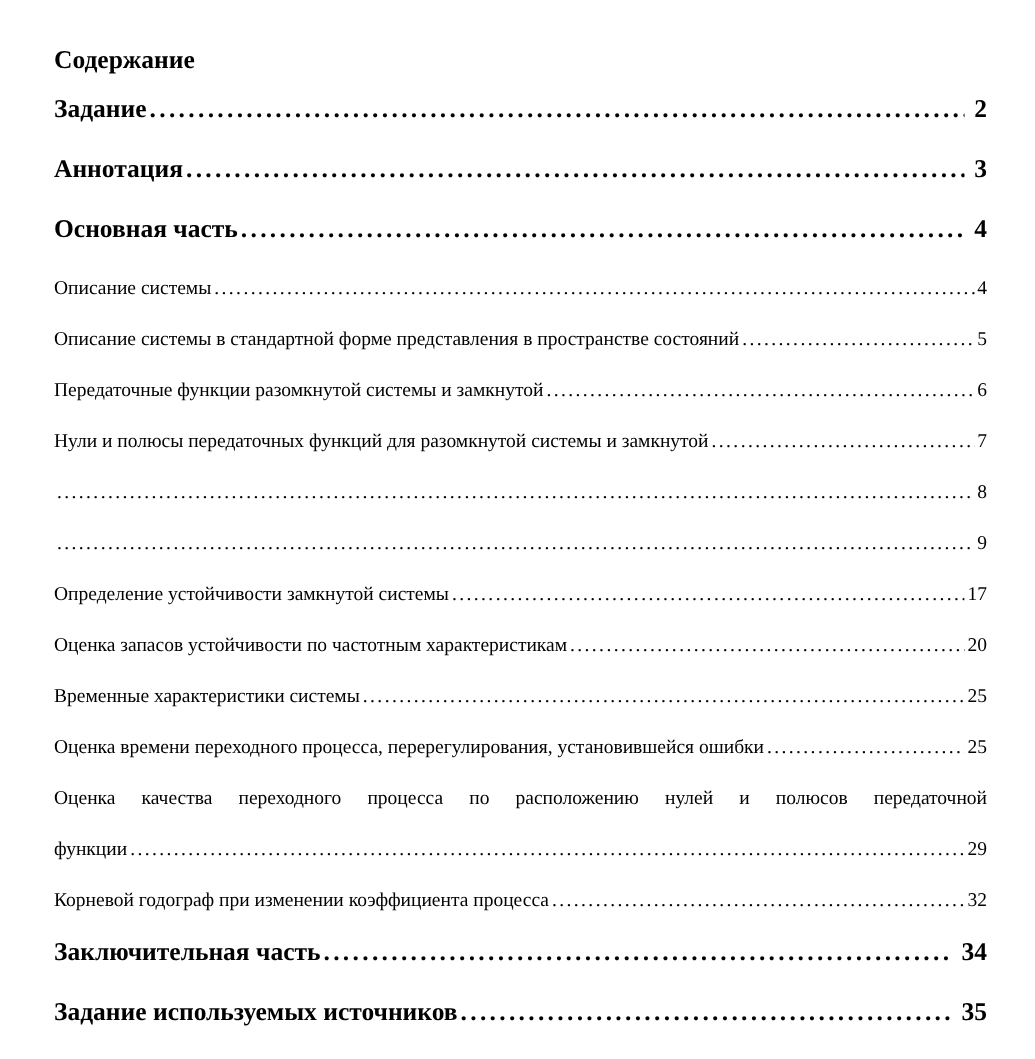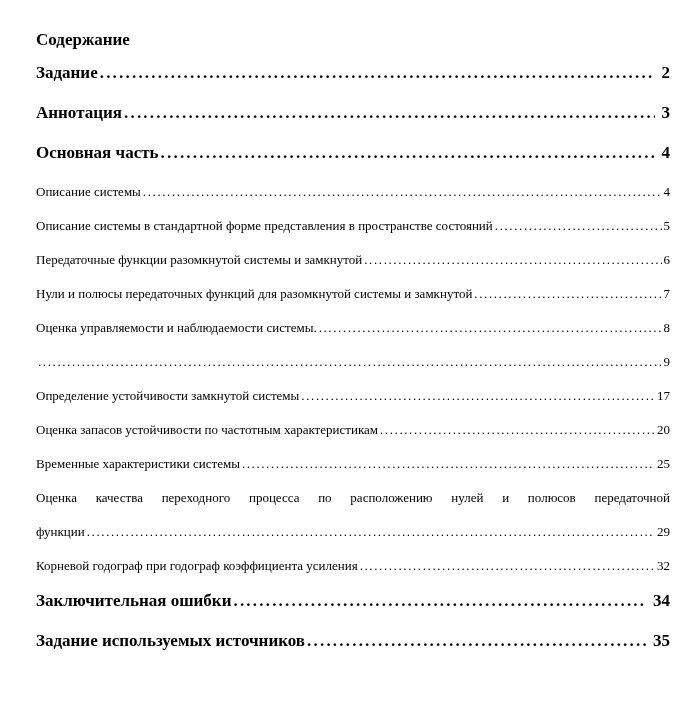--- a/index.html
+++ b/index.html
@@ -5,21 +5,21 @@
   * { margin: 0; padding: 0; box-sizing: border-box; }
   html, body {
     width: 690px; height: 706px;
     background: #ffffff;
     color: #000000;
     font-family: "Liberation Serif", "DejaVu Serif", serif;
     overflow: hidden;
   }
   .page {
     width: 690px; height: 706px;
-    padding: 30px 20px 0 36px;
+    padding: 30px 32px 0 36px;
   }
   .toc-title {
     font-size: 17px;
     font-weight: bold;
     line-height: 20px;
     margin-bottom: 12px;
   }
   .toc-entry {
     display: flex;
     align-items: baseline;
@@ -98,21 +98,20 @@
         <span class="toc-label">Передаточные функции разомкнутой системы и замкнутой</span>
         <span class="toc-dots"></span>
         <span class="toc-page">6</span>
       </div>
       <div class="toc-entry">
         <span class="toc-label">Нули и полюсы передаточных функций для разомкнутой системы и замкнутой</span>
         <span class="toc-dots"></span>
         <span class="toc-page">7</span>
       </div>
       <div class="toc-entry">
-        <span class="toc-label">Оценка управляемости и наблюдаемости системы.</span>
         <span class="toc-dots"></span>
         <span class="toc-page">8</span>
       </div>
       <div class="toc-entry">
         <span class="toc-dots"></span>
         <span class="toc-page">9</span>
       </div>
       <div class="toc-entry">
         <span class="toc-label">Определение устойчивости замкнутой системы</span>
         <span class="toc-dots"></span>
@@ -121,35 +120,40 @@
       <div class="toc-entry">
         <span class="toc-label">Оценка запасов устойчивости по частотным характеристикам</span>
         <span class="toc-dots"></span>
         <span class="toc-page">20</span>
       </div>
       <div class="toc-entry">
         <span class="toc-label">Временные характеристики системы</span>
         <span class="toc-dots"></span>
         <span class="toc-page">25</span>
       </div>
+      <div class="toc-entry">
+        <span class="toc-label">Оценка времени переходного процесса, перерегулирования, установившейся ошибки</span>
+        <span class="toc-dots"></span>
+        <span class="toc-page">25</span>
+      </div>
       <div class="toc-entry two-line">
         <div class="line1">Оценка качества переходного процесса по расположению нулей и полюсов передаточной</div>
         <div class="line2">
           <span class="toc-label">функции</span>
           <span class="toc-dots"></span>
           <span class="toc-page">29</span>
         </div>
       </div>
       <div class="toc-entry">
-        <span class="toc-label">Корневой годограф при годограф коэффициента усиления</span>
+        <span class="toc-label">Корневой годограф при изменении коэффициента процесса</span>
         <span class="toc-dots"></span>
         <span class="toc-page">32</span>
       </div>
       <div class="toc-entry bold">
-        <span class="toc-label">Заключительная ошибки</span>
+        <span class="toc-label">Заключительная часть</span>
         <span class="toc-dots"></span>
         <span class="toc-page">34</span>
       </div>
       <div class="toc-entry bold">
         <span class="toc-label">Задание используемых источников</span>
         <span class="toc-dots"></span>
         <span class="toc-page">35</span>
       </div>
     </div>
 </div>

